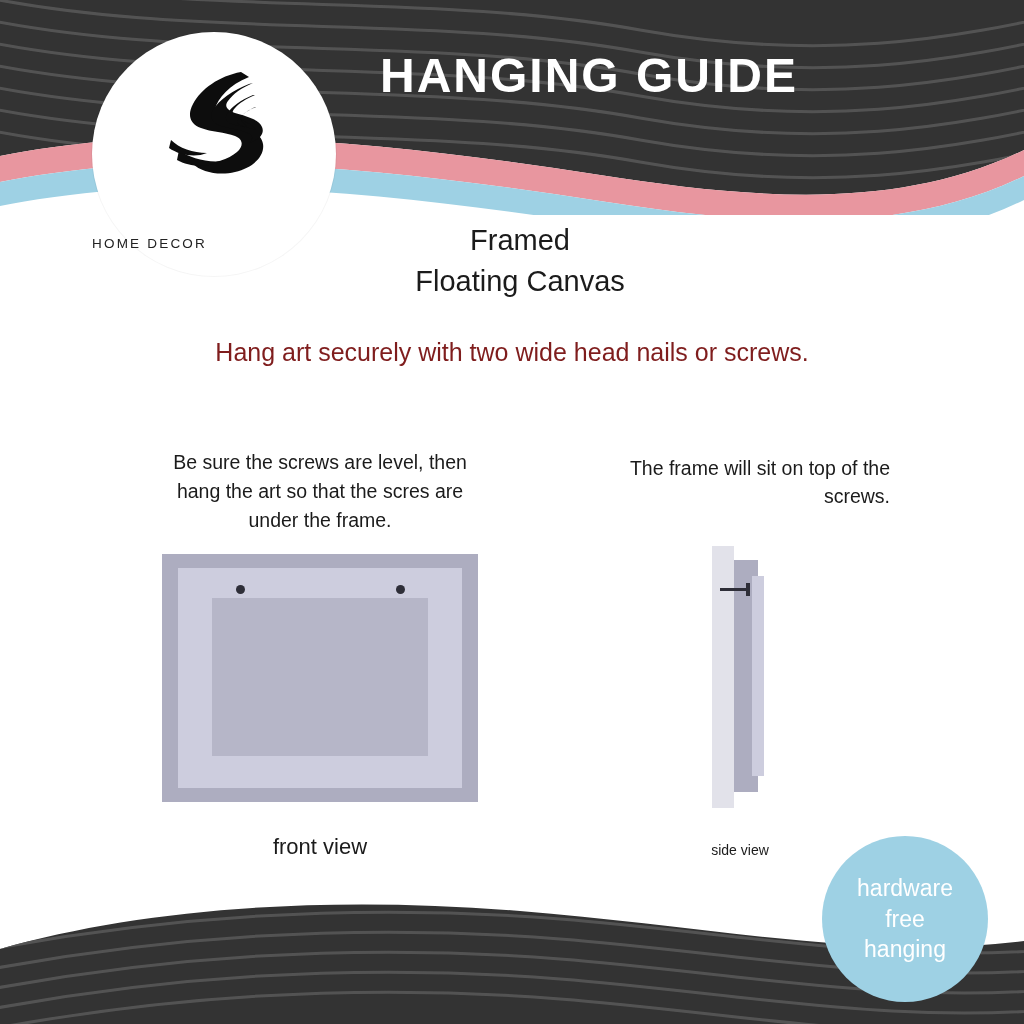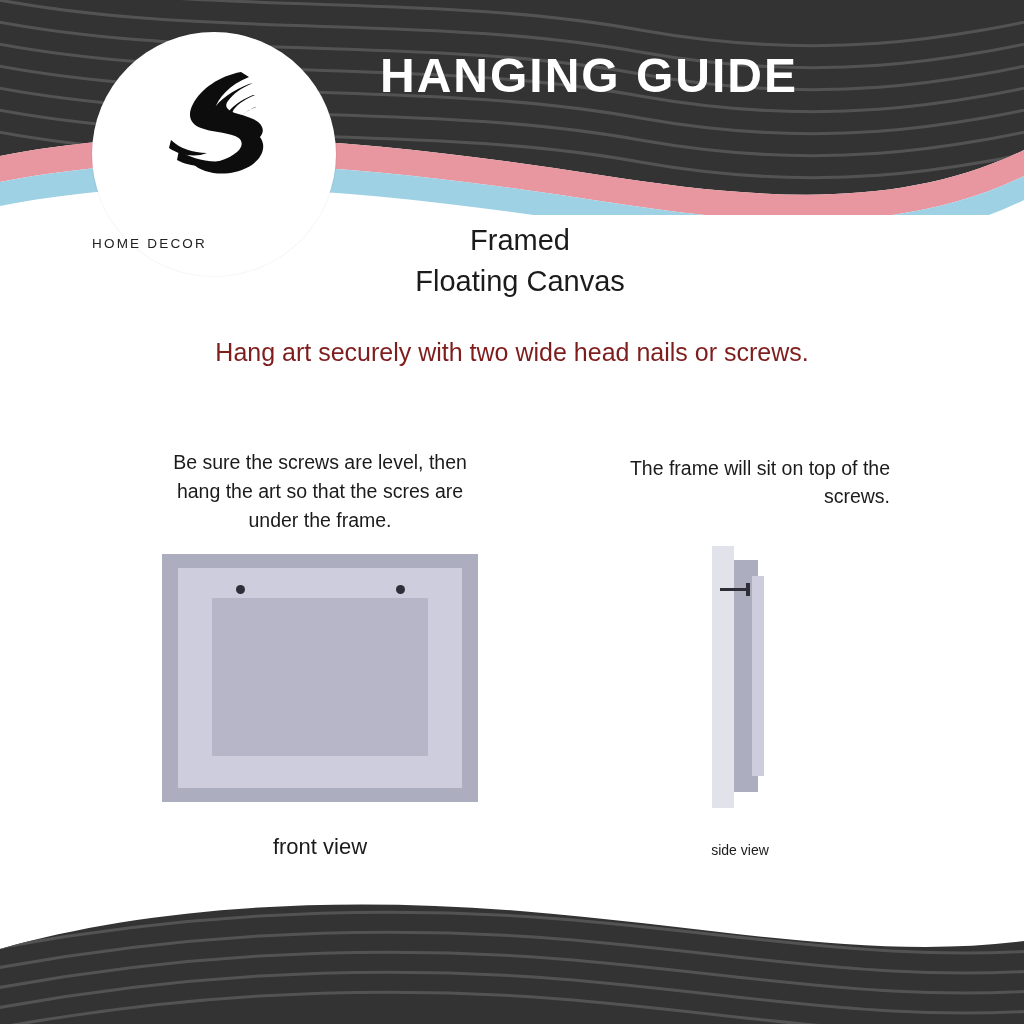--- a/index.html
+++ b/index.html
@@ -285,20 +285,25 @@
   <div class="screw screw-b"></div>
   <div class="label-front">front view</div>
 
   <div class="side-wall"></div>
   <div class="side-frame"></div>
   <div class="side-canvas"></div>
   <div class="side-screw"></div>
   <div class="side-screw-head"></div>
   <div class="label-side">side view</div>
 
+  <div class="hw-badge">
+    <div>hardware</div>
+    <div>free</div>
+    <div>hanging</div>
+  </div>
 
   <div class="band-bottom">
     <svg width="1024" height="135" viewBox="0 0 1024 135" xmlns="http://www.w3.org/2000/svg">
       <defs>
         <clipPath id="botclip">
           <path d="M0,60 C140,20 320,6 520,22 C700,36 870,72 1024,52 L1024,135 L0,135 Z"></path>
         </clipPath>
       </defs>
       <g clip-path="url(#botclip)">
         <rect x="0" y="0" width="1024" height="135" fill="#333333"></rect>

